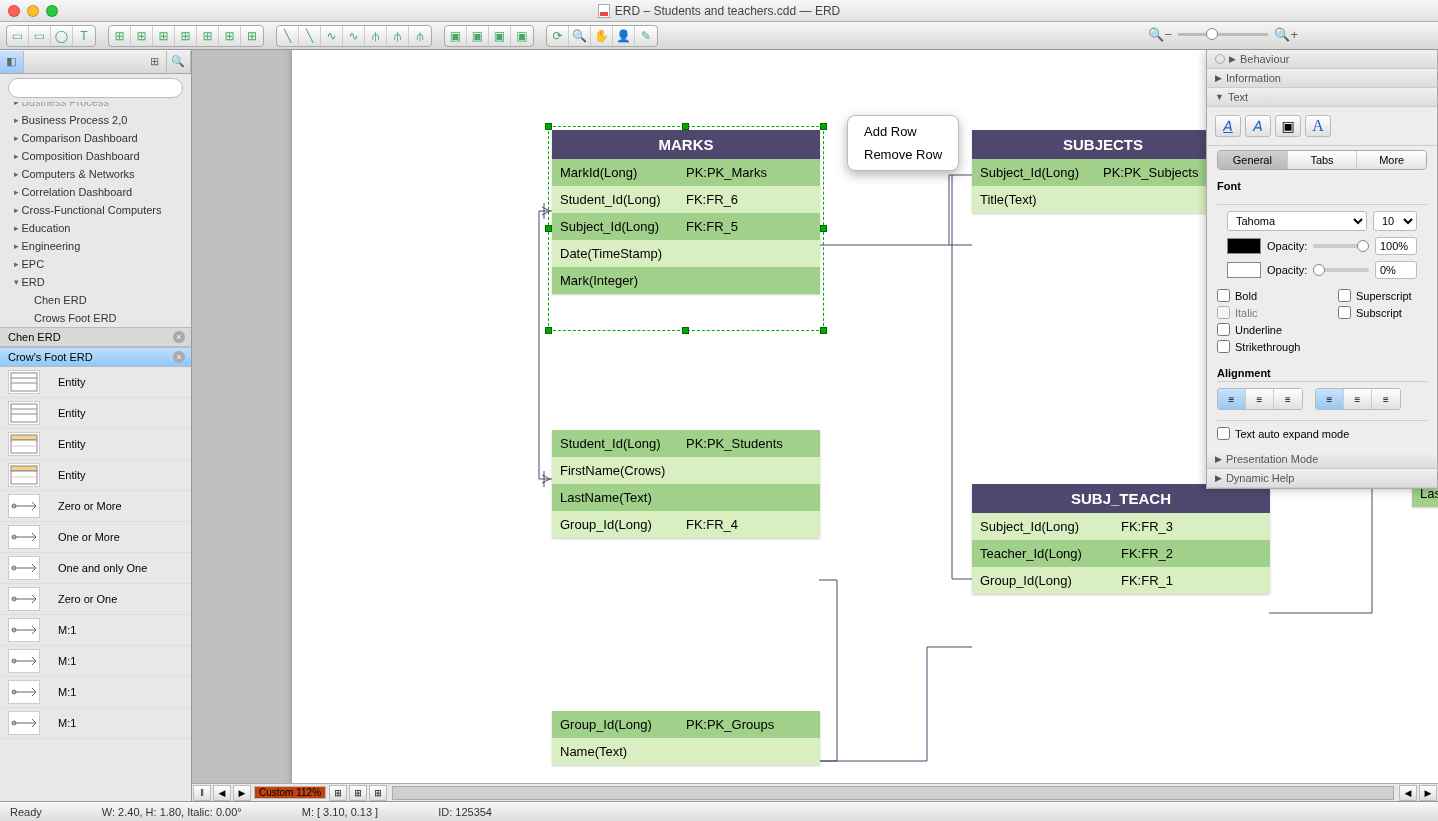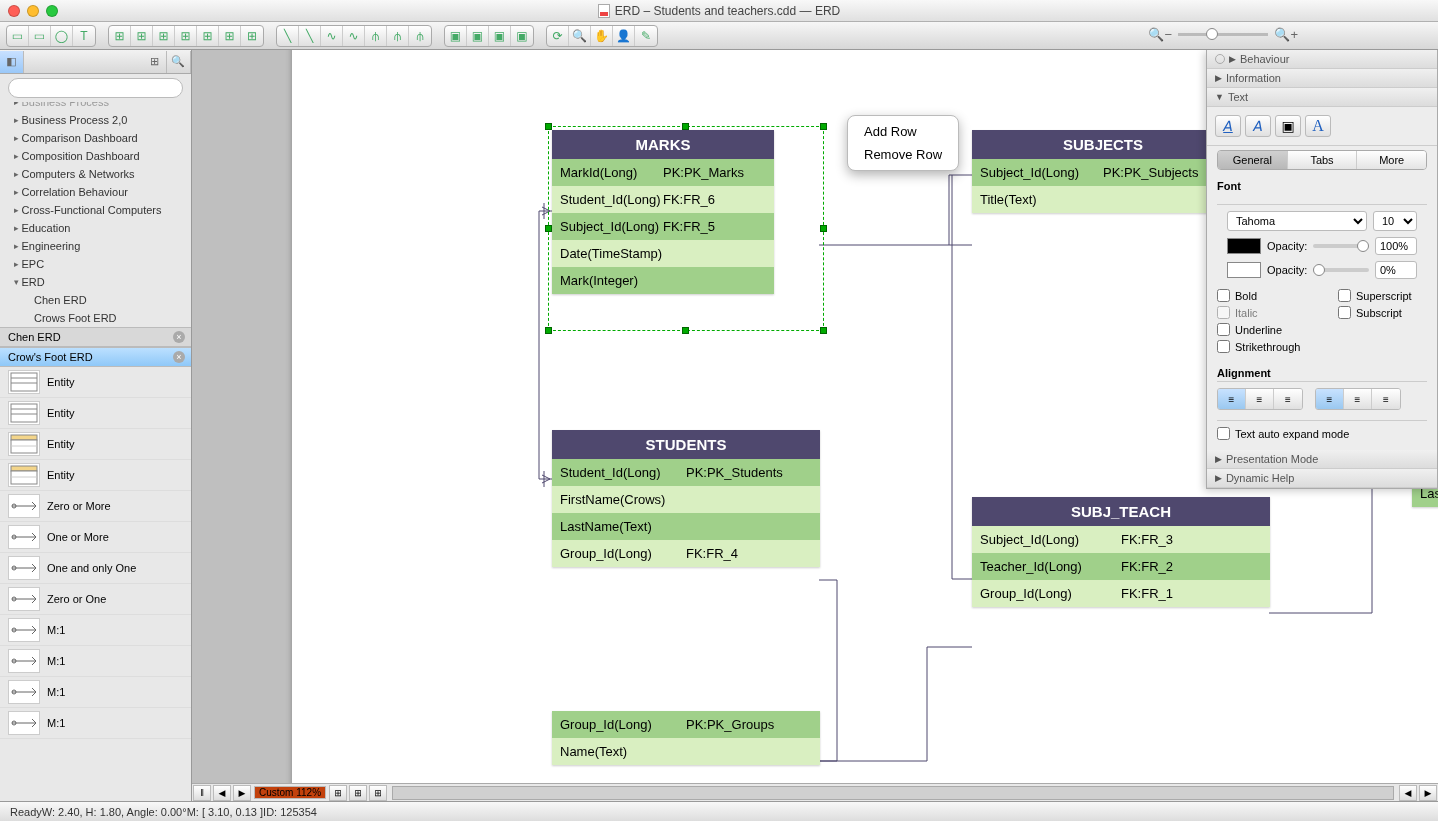--- a/index.html
+++ b/index.html
@@ -32,21 +32,21 @@
 .search-box { padding:4px 8px; }
 .search-box input { width:100%; height:20px; border-radius:10px; border:1px solid #bbb; padding:0 20px 0 8px; font-size:11px; background:#fff; }
 .tree { font-size:11px; color:#333; overflow:auto; }
 .tree-item { padding:3px 6px 3px 14px; display:flex; align-items:center; gap:3px; cursor:default; }
 .tree-item .arrow { font-size:9px; color:#666; }
 .tree-item.indent { padding-left:34px; }
 .sub-header { background:#d8d8d8; border-top:1px solid #bbb; border-bottom:1px solid #bbb; padding:3px 8px; position:relative; font-size:11px; }
 .sub-header.active { background:linear-gradient(#bce0ff,#8fc8f8); }
 .sub-header .close { position:absolute; right:6px; top:3px; width:12px; height:12px; border-radius:50%; background:#aaa; color:#fff; font-size:9px; text-align:center; line-height:12px; }
 .stencil-list { flex:1; overflow:auto; }
-.stencil-item { display:flex; align-items:center; gap:7px; padding:3px 8px; border-bottom:1px solid #ddd; font-size:11px; }
+.stencil-item { display:flex; align-items:center; gap:18px; padding:3px 8px; border-bottom:1px solid #ddd; font-size:11px; }
 .stencil-thumb { width:32px; height:24px; background:#fff; border:1px solid #ccc; display:flex; align-items:center; justify-content:center; flex-shrink:0; }
 .stencil-thumb svg { width:28px; height:20px; }
 
 
 .canvas-wrap { flex:1; background:#bfbfbf; position:relative; overflow:hidden; }
 .page { position:absolute; left:100px; top:-15px; width:1180px; height:800px; background:#fff; box-shadow:0 2px 6px rgba(0,0,0,.3); }
 .canvas { position:relative; width:100%; height:100%; }
 
 
 .entity { position:absolute; font-size:13px; box-shadow:0 1px 2px rgba(0,0,0,.2); }
@@ -88,21 +88,21 @@
 .check-row input { margin:0; }
 .align-group { display:flex; border:1px solid #bbb; border-radius:3px; overflow:hidden; }
 .align-btn { width:28px; height:20px; display:flex; align-items:center; justify-content:center; border-right:1px solid #ccc; font-size:10px; background:linear-gradient(#fff,#e0e0e0); }
 .align-btn:last-child { border-right:none; }
 .align-btn.sel { background:linear-gradient(#c8e2ff,#9ac8f0); }
 
 
 .hbars { height:18px; background:#e8e8e8; border-top:1px solid #aaa; display:flex; align-items:center; font-size:10px; }
 .hbar-btn { width:18px; height:16px; border:1px solid #bbb; background:linear-gradient(#fff,#ddd); margin:0 1px; display:flex; align-items:center; justify-content:center; font-size:9px; }
 .zoom { padding:0 4px; border:1px solid #bbb; background:#c2410c; margin:0 2px; }
-.status { height:20px; background:linear-gradient(#f8f8f8,#ddd); border-top:1px solid #999; display:flex; align-items:center; font-size:11px; color:#333; padding:0 10px; }
+.status { height:20px; background:linear-gradient(#f8f8f8,#ddd); border-top:1px solid #999; display:flex; align-items:center; font-size:11px; color:#333; padding:0 10px; gap:60px; }
 
 
 .top-zoom { position:absolute; right:140px; top:27px; display:flex; align-items:center; gap:6px; z-index:30; }
 .mag { font-size:13px; color:#666; }
 .zoom-track { width:90px; height:3px; background:#bbb; position:relative; }
 .zoom-track .thumb { position:absolute; top:-5px; left:28px; width:12px; height:12px; border-radius:50%; background:#fff; border:1px solid #888; }
 </style>
 </head>
 <body>
 
@@ -196,21 +196,21 @@
       <div class="tree-item">
           <span class="arrow">▸</span>
           <span>Composition Dashboard</span>
         </div>
       <div class="tree-item">
           <span class="arrow">▸</span>
           <span>Computers &amp; Networks</span>
         </div>
       <div class="tree-item">
           <span class="arrow">▸</span>
-          <span>Correlation Behaviour</span>
+          <span>Correlation Dashboard</span>
         </div>
       <div class="tree-item">
           <span class="arrow">▸</span>
           <span>Cross-Functional Computers</span>
         </div>
       <div class="tree-item">
           <span class="arrow">▸</span>
           <span>Education</span>
         </div>
       <div class="tree-item">
@@ -379,21 +379,21 @@
               <line x1="635" y1="612" x2="635" y2="726"></line>
               <line x1="527" y1="726" x2="635" y2="726"></line>
             <line x1="660" y1="544" x2="680" y2="544"></line>
               <line x1="660" y1="140" x2="660" y2="544"></line>
             <line x1="977" y1="578" x2="1080" y2="578"></line>
               <line x1="1080" y1="410" x2="1080" y2="578"></line>
               <line x1="1080" y1="410" x2="1120" y2="410"></line>
           </g>
         </svg>
 
-        <div class="entity" style="left:260px; top:95px; width:222px;">
+        <div class="entity" style="left:260px; top:95px; width:268px;">
           <div class="entity-header">MARKS</div>
           <div id="marks-rows">
               <div class="entity-row even">
                 <div class="col1">MarkId(Long)</div>
                 <div class="col2">PK:PK_Marks</div>
               </div>
               <div class="entity-row odd">
                 <div class="col1">Student_Id(Long)</div>
                 <div class="col2">FK:FR_6</div>
               </div>
@@ -431,42 +431,41 @@
                 <div class="col2">PK:PK_Subjects</div>
               </div>
               <div class="entity-row odd">
                 <div class="col1">Title(Text)</div>
                 <div class="col2"></div>
               </div>
             </div>
         </div>
 
         <div class="entity" style="left:260px; top:395px; width:268px;">
-          <div class="entity-header">STUDENTS</div>
           <div id="students-rows">
               <div class="entity-row even">
                 <div class="col1">Student_Id(Long)</div>
                 <div class="col2">PK:PK_Students</div>
               </div>
               <div class="entity-row odd">
                 <div class="col1">FirstName(Crows)</div>
                 <div class="col2"></div>
               </div>
               <div class="entity-row even">
                 <div class="col1">LastName(Text)</div>
                 <div class="col2"></div>
               </div>
               <div class="entity-row odd">
                 <div class="col1">Group_Id(Long)</div>
                 <div class="col2">FK:FR_4</div>
               </div>
             </div>
         </div>
 
-        <div class="entity" style="left:680px; top:462px; width:298px;">
+        <div class="entity" style="left:680px; top:449px; width:298px;">
           <div class="entity-header">SUBJ_TEACH</div>
           <div id="subj_teach-rows">
               <div class="entity-row odd">
                 <div class="col1">Subject_Id(Long)</div>
                 <div class="col2">FK:FR_3</div>
               </div>
               <div class="entity-row even">
                 <div class="col1">Teacher_Id(Long)</div>
                 <div class="col2">FK:FR_2</div>
               </div>
@@ -634,16 +633,16 @@
         <div style="flex:1; background:#d0d0d0; margin:0 4px; height:14px; border:1px solid #aaa;"></div>
         <div class="hbar-btn">◀</div>
         <div class="hbar-btn">▶</div>
       </div>
     </div>
   </div>
 </div>
 
 <div class="status">
   <span>Ready</span>
-  <span>W: 2.40,  H: 1.80,  Angle: 0.00°</span>
+  <span>W: 2.40,  H: 1.80,  Italic: 0.00°</span>
   <span>M: [ 3.10, 0.13 ]</span>
   <span>ID: 125354</span>
 </div>
 
 </body></html>

